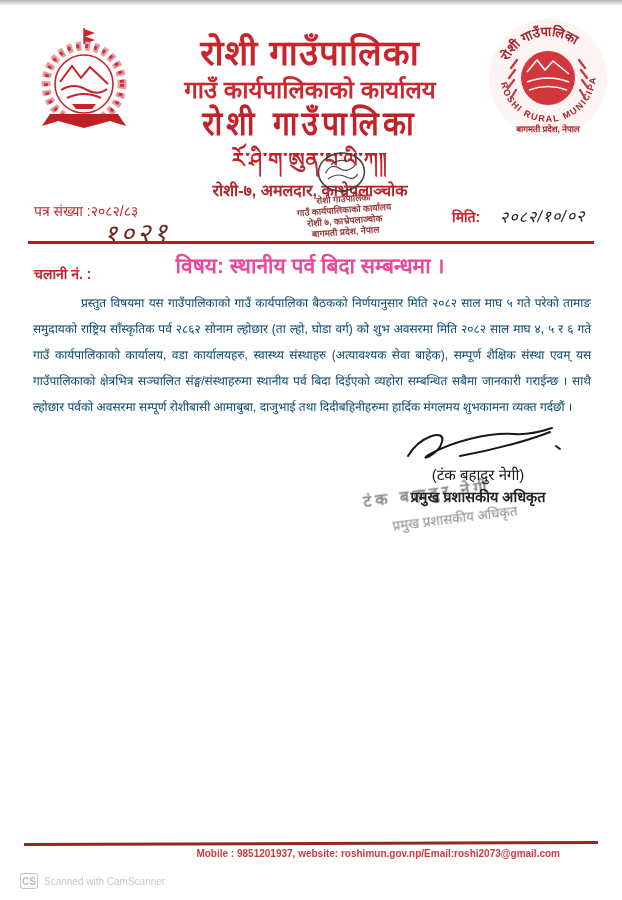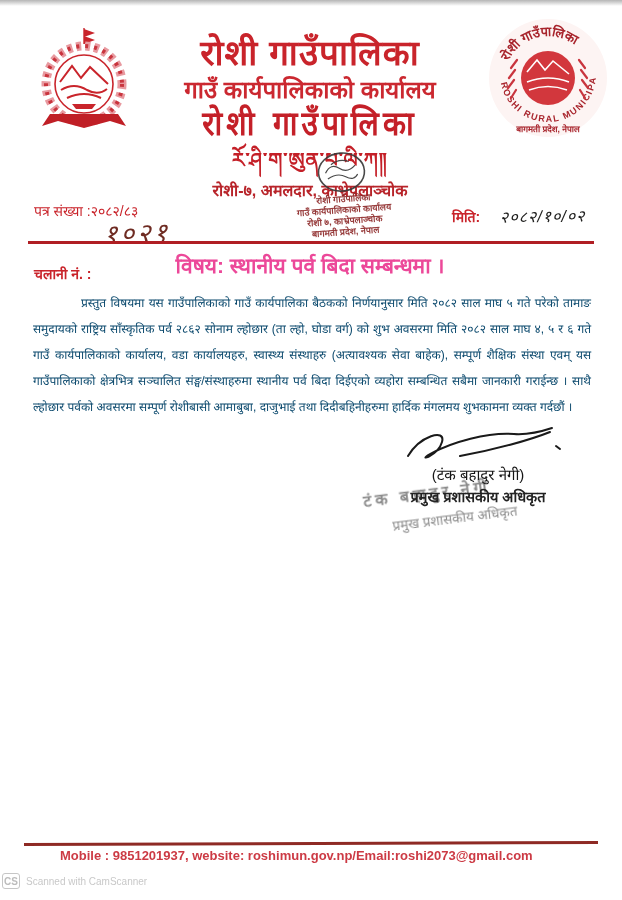--- a/index.html
+++ b/index.html
@@ -65,25 +65,25 @@
   .sig-title { left:366px; top:486px; width:224px; text-align:center;
     font-size:14.5px; font-weight:600; color:#222; }
   .sig-stamp { left:364px; top:476px; width:230px; transform:rotate(-7deg);
     opacity:.55; color:#2b2b2b; filter:blur(.3px); }
   .sig-stamp .n { font-size:16px; font-weight:700; letter-spacing:4px; }
   .sig-stamp .t { font-size:13.5px; margin-left:26px; margin-top:8px; }
 
   
   .foot-rule { left:24px; top:842px; width:574px; height:2.5px; background:#8e2a24;
     transform:rotate(-.2deg); }
-  .foot-contact { left:60px; top:848px; width:500px; text-align:left;
-    font-size:13px; font-weight:600; color:#cc3a44; }
+  .foot-contact { left:60px; top:848px; width:500px; text-align:right;
+    font-size:10px; font-weight:600; color:#cc3a44; }
 
   
-  .cam { left:2px; top:873px; display:flex; align-items:center; gap:6px; }
+  .cam { left:20px; top:873px; display:flex; align-items:center; gap:6px; }
   .cam-badge { width:18px; height:16px; border:1.5px solid #c6c6c6; border-radius:3px;
     color:#bcbcbc; font-size:10px; font-weight:700; display:flex;
     align-items:center; justify-content:center; }
   .cam-text { font-size:10px; color:#c8c8c8; }
 </style>
 </head>
 <body>
 
 <div class="page">
   <div class="scan-edge"></div>

